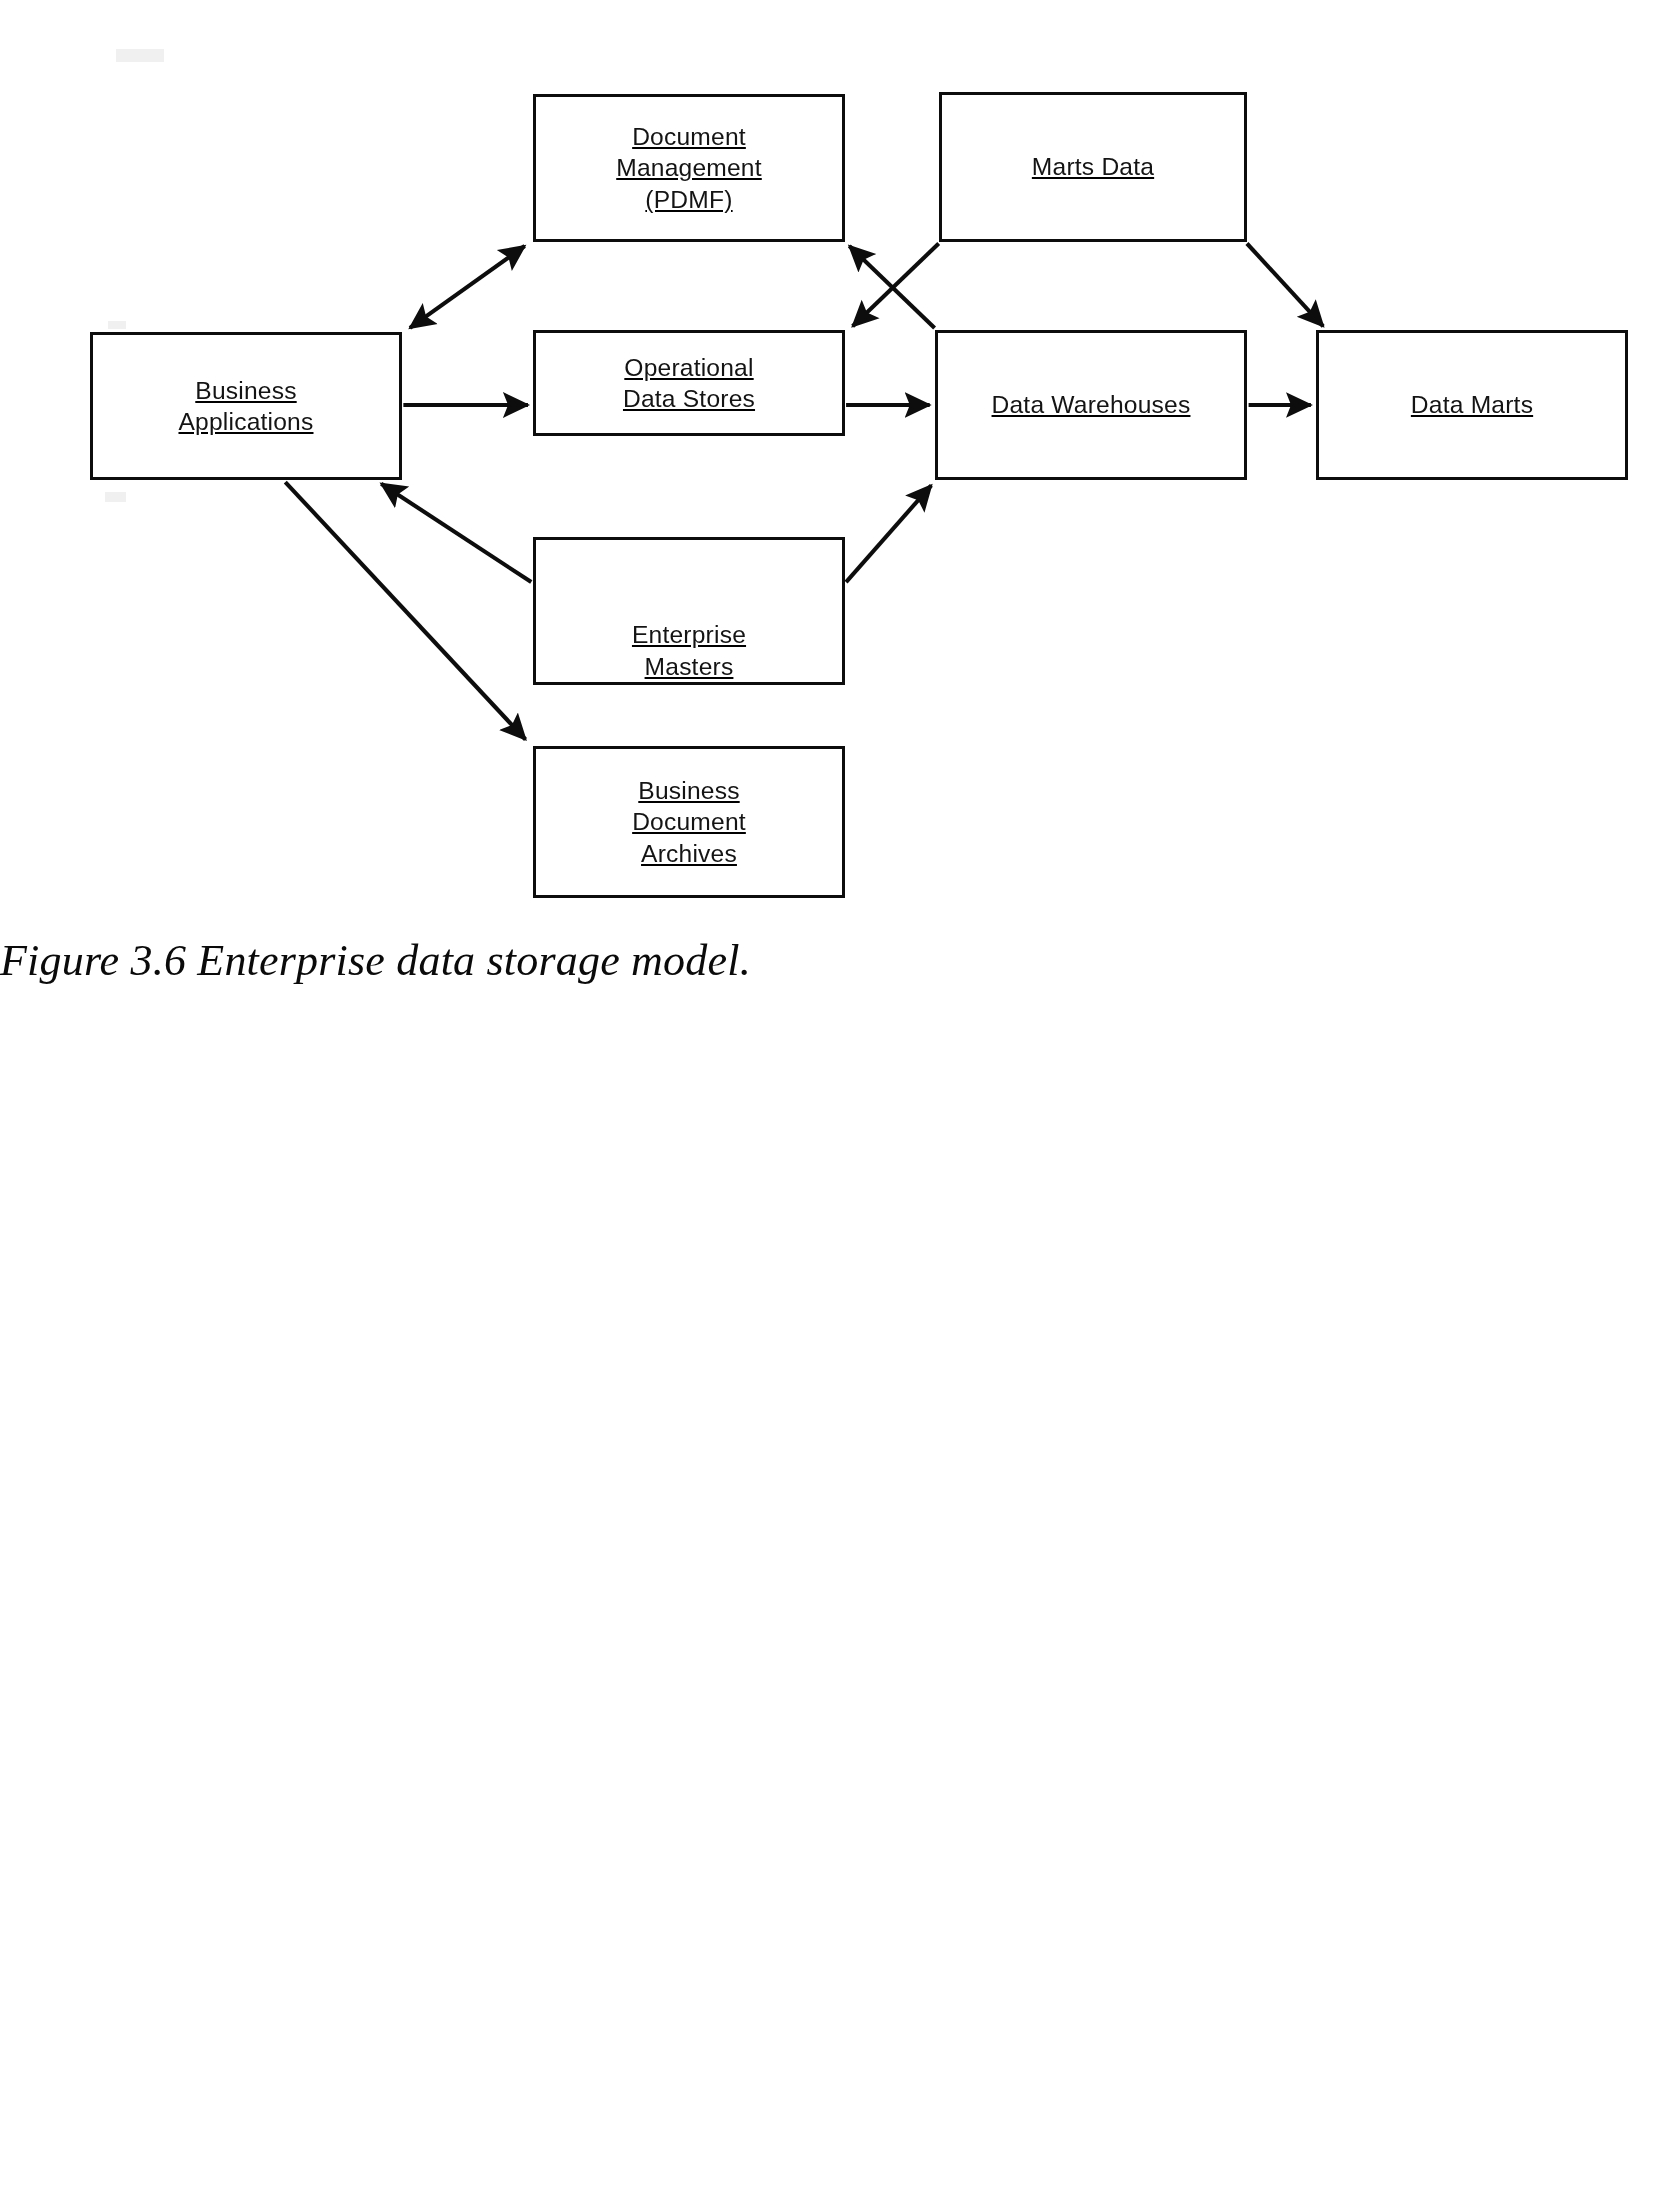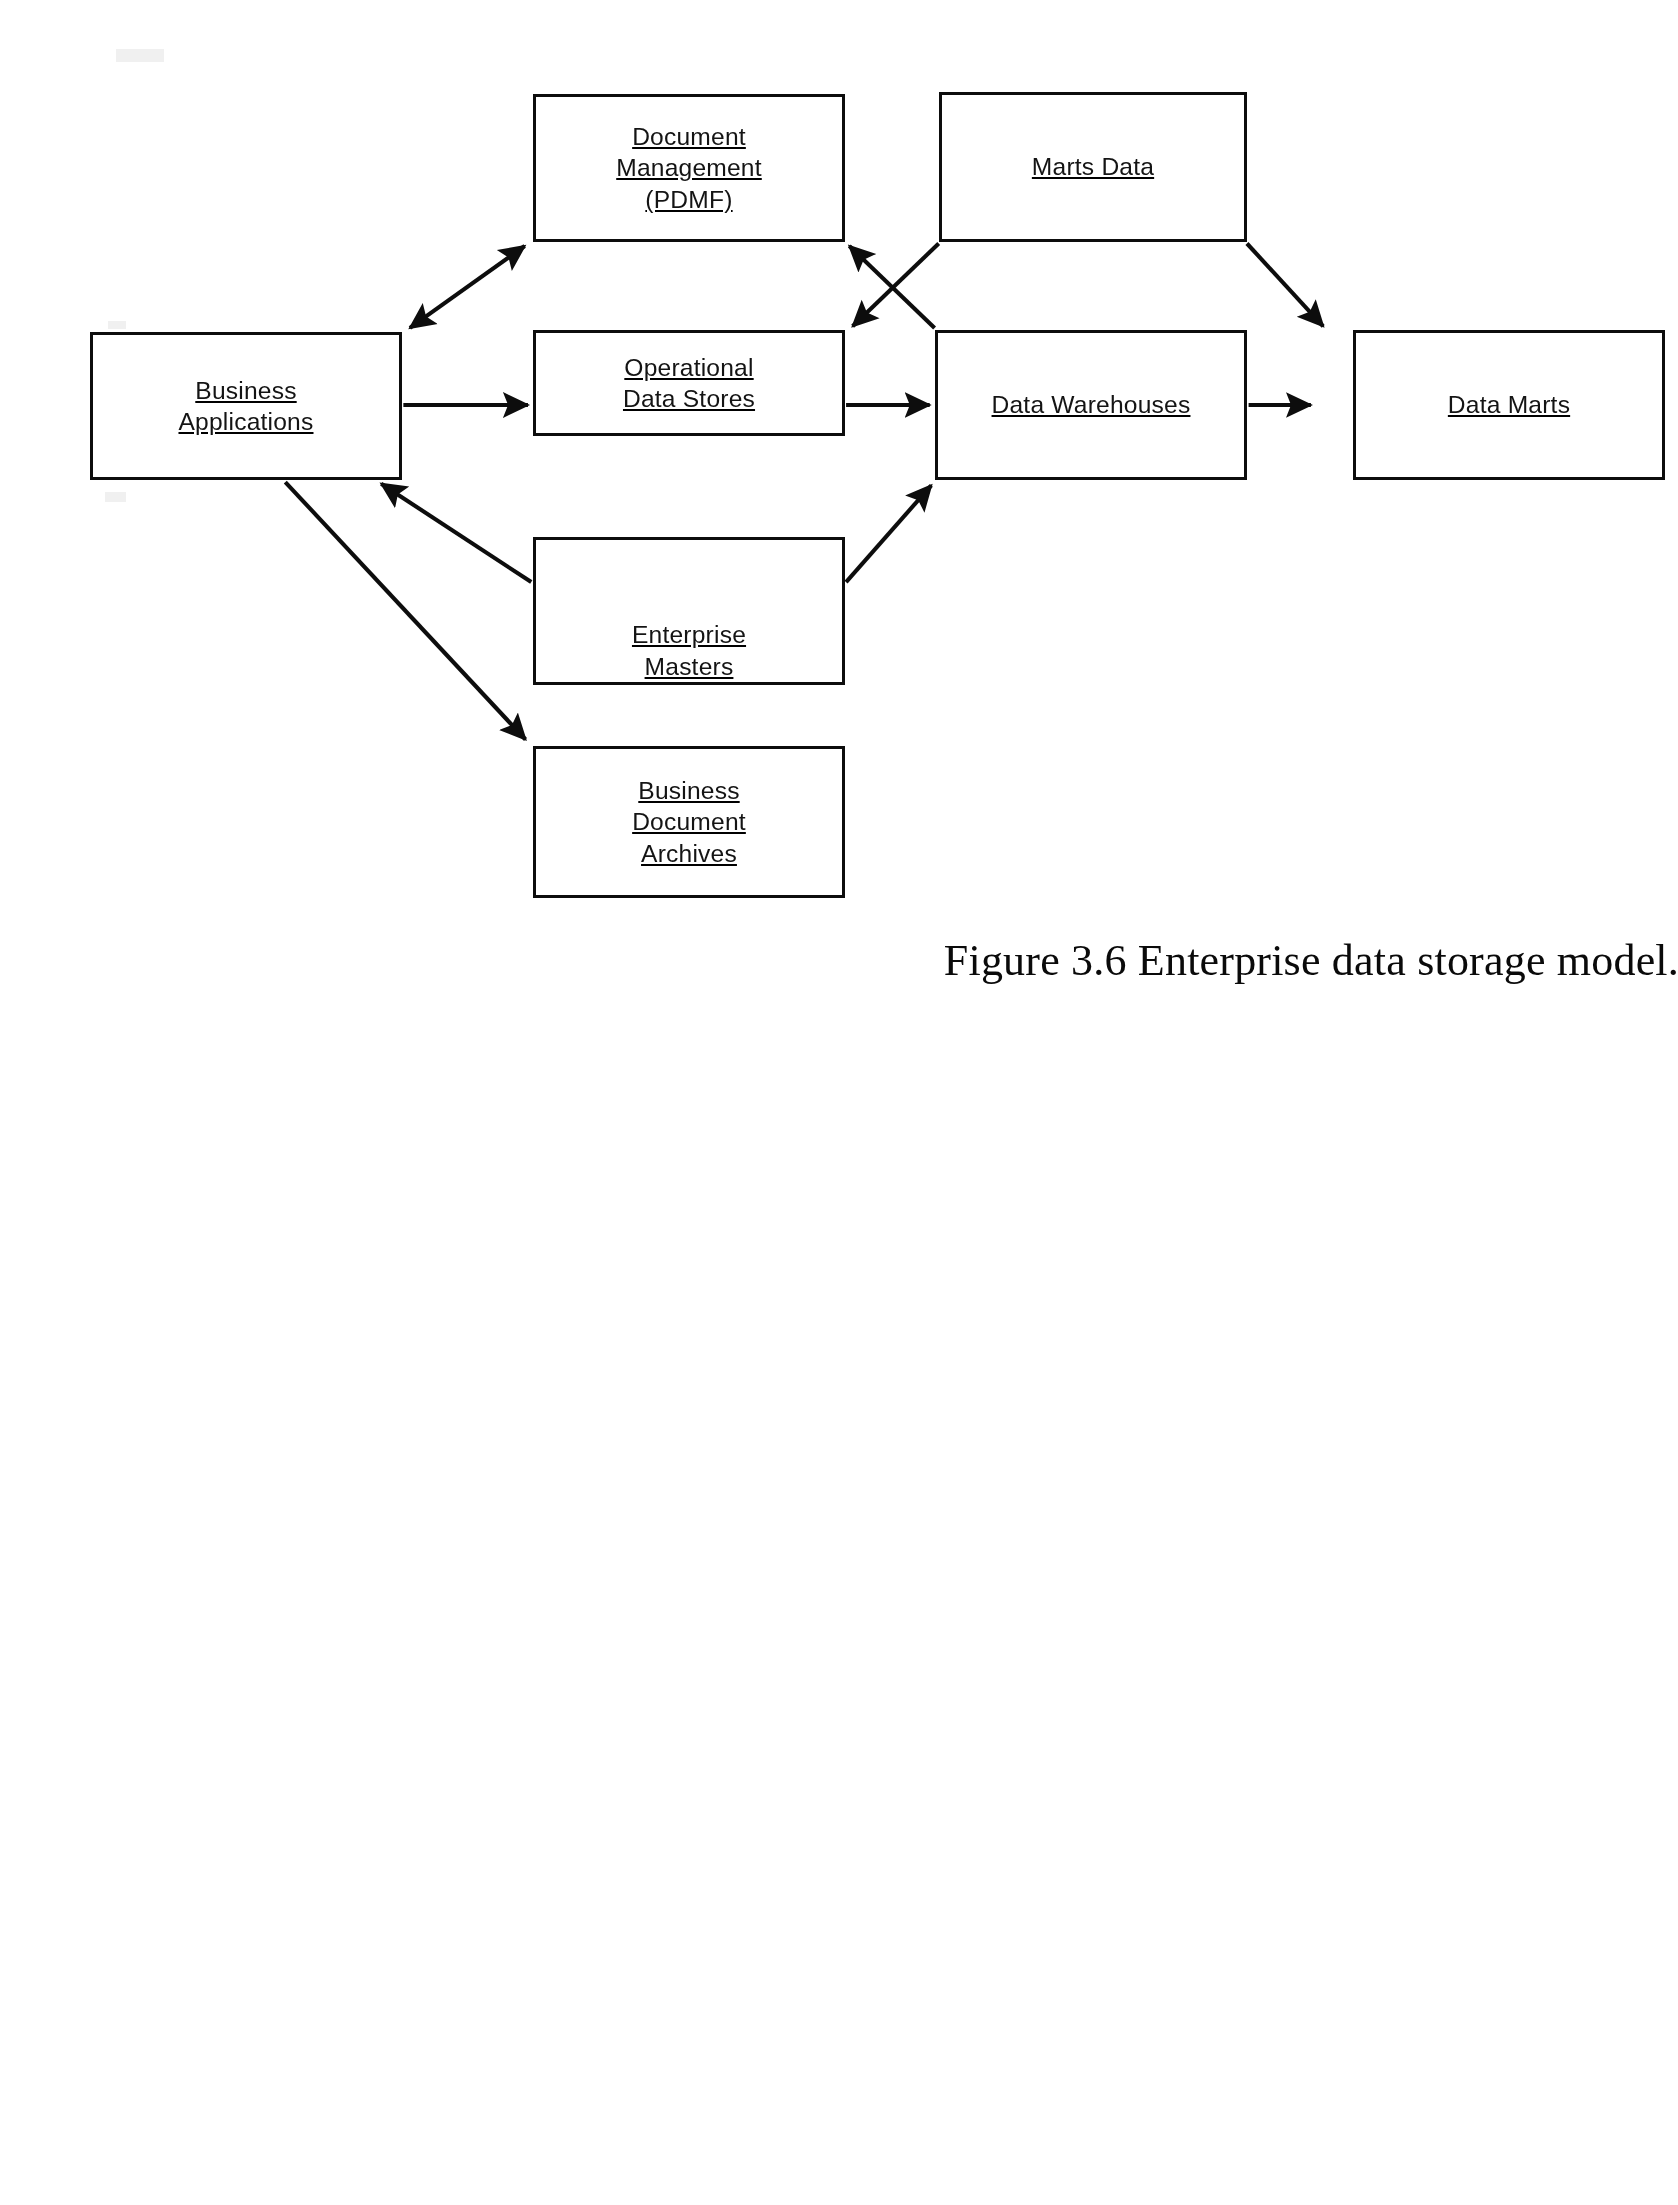--- a/index.html
+++ b/index.html
@@ -56,35 +56,36 @@
     white-space: pre-line;
     padding: 0 6.6px;
   }
 
   
   #node-document-management { left: 533px;  top: 94px; width: 312px; height: 148px; }
   #node-meta-data           { left: 939px; top: 92px; width: 308px; height: 150px; }
   #node-business-applications { left: 90px;  top: 332px; width: 312px; height: 148px; }
   #node-operational-data-stores { left: 533px; top: 330px; width: 312px; height: 106px; }
   #node-data-warehouses     { left: 935px; top: 330px; width: 312px; height: 150px; }
-  #node-data-marts          { left: 1316px; top: 330px; width: 312px; height: 150px; margin-left: 37px; }
+  #node-data-marts          { left: 1316px; top: 330px; width: 312px; height: 150px; }
   #node-enterprise-masters  { left: 533px;  top: 537px; width: 312px; height: 148px; align-items: flex-end; }
   #node-business-document-archives { left: 533px; top: 746px; width: 312px; height: 152px; }
 
   
   #figure-caption {
     position: absolute;
     left: 0;
     top: 935px;
     width: 1679px;
-    text-align: right;
+    text-align: left;
     font-family: "Liberation Serif", serif;
     font-size: 44px;
     color: #0a0a0a;
     letter-spacing: 0.2px;
+    font-style: italic;
   }
 
   
   .speckle {
     position: absolute;
     background: #f0f0f0;
     z-index: 1;
     pointer-events: none;
   }
 </style>

